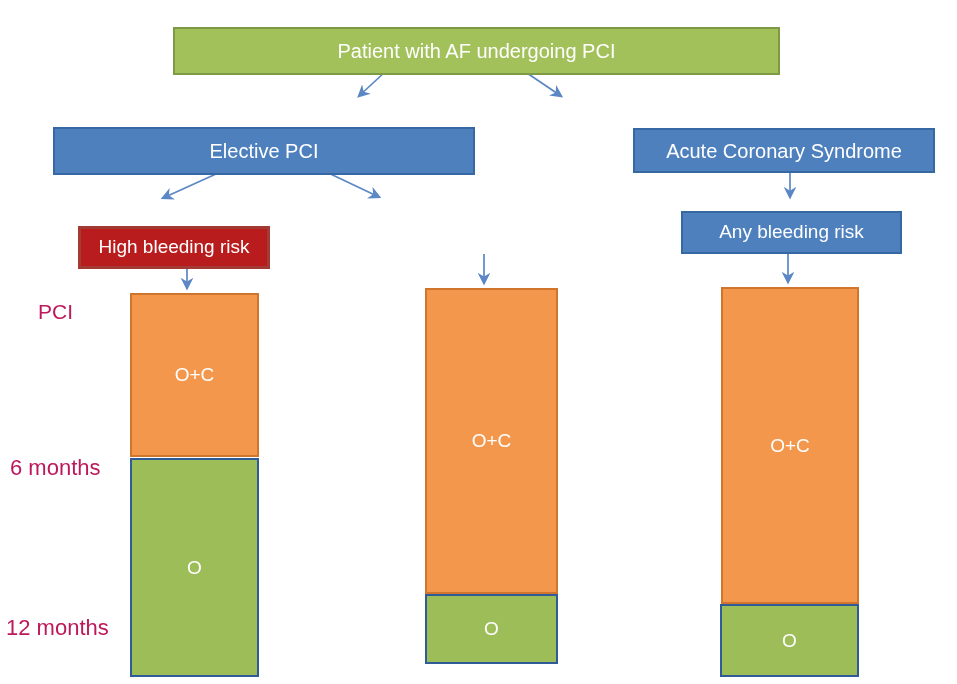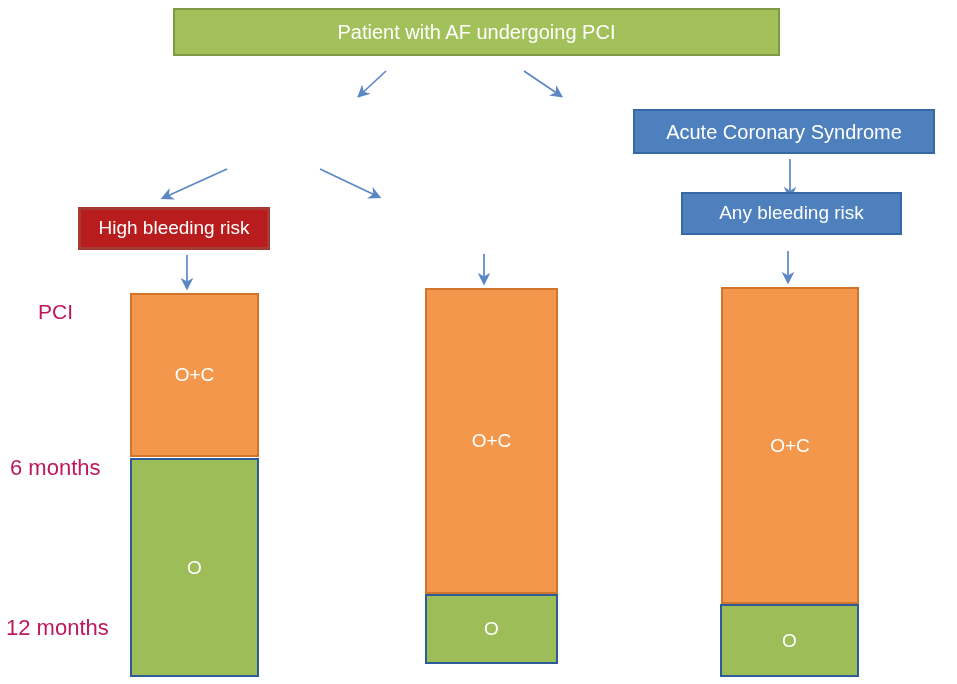--- a/index.html
+++ b/index.html
@@ -15,20 +15,21 @@
   }
 
   .box {
     position: absolute;
     display: flex;
     align-items: center;
     justify-content: center;
     color: #ffffff;
     text-align: center;
     line-height: 1.1;
+    margin-top: 19px;
   }
 
   
   .box-title {
     left: 173px; top: 8px; width: 607px; height: 48px;
     background: #A3C15A;
     border: 2px solid #7E9A44;
     font-size: 20px;
   }
 
@@ -127,20 +128,21 @@
       <line x1="320" y1="169" x2="379" y2="197" marker-end="url(#ah)"></line>
       <line x1="790" y1="159" x2="790" y2="197" marker-end="url(#ah)"></line>
       <line x1="187" y1="255" x2="187" y2="288" marker-end="url(#ah)"></line>
       <line x1="484" y1="254" x2="484" y2="283" marker-end="url(#ah)"></line>
       <line x1="788" y1="251" x2="788" y2="282" marker-end="url(#ah)"></line>
     </g>
   </svg>
 
   <div class="box box-title">Patient with AF undergoing PCI</div>
 
+  <div class="box box-elective">Elective PCI</div>
 
   <div class="box box-acs">Acute Coronary Syndrome</div>
 
   <div class="box box-high">High bleeding risk</div>
 
 
   <div class="box box-any">Any bleeding risk</div>
 
   <div class="axis-label label-pci">PCI</div>
   <div class="axis-label label-6mo">6 months</div>

